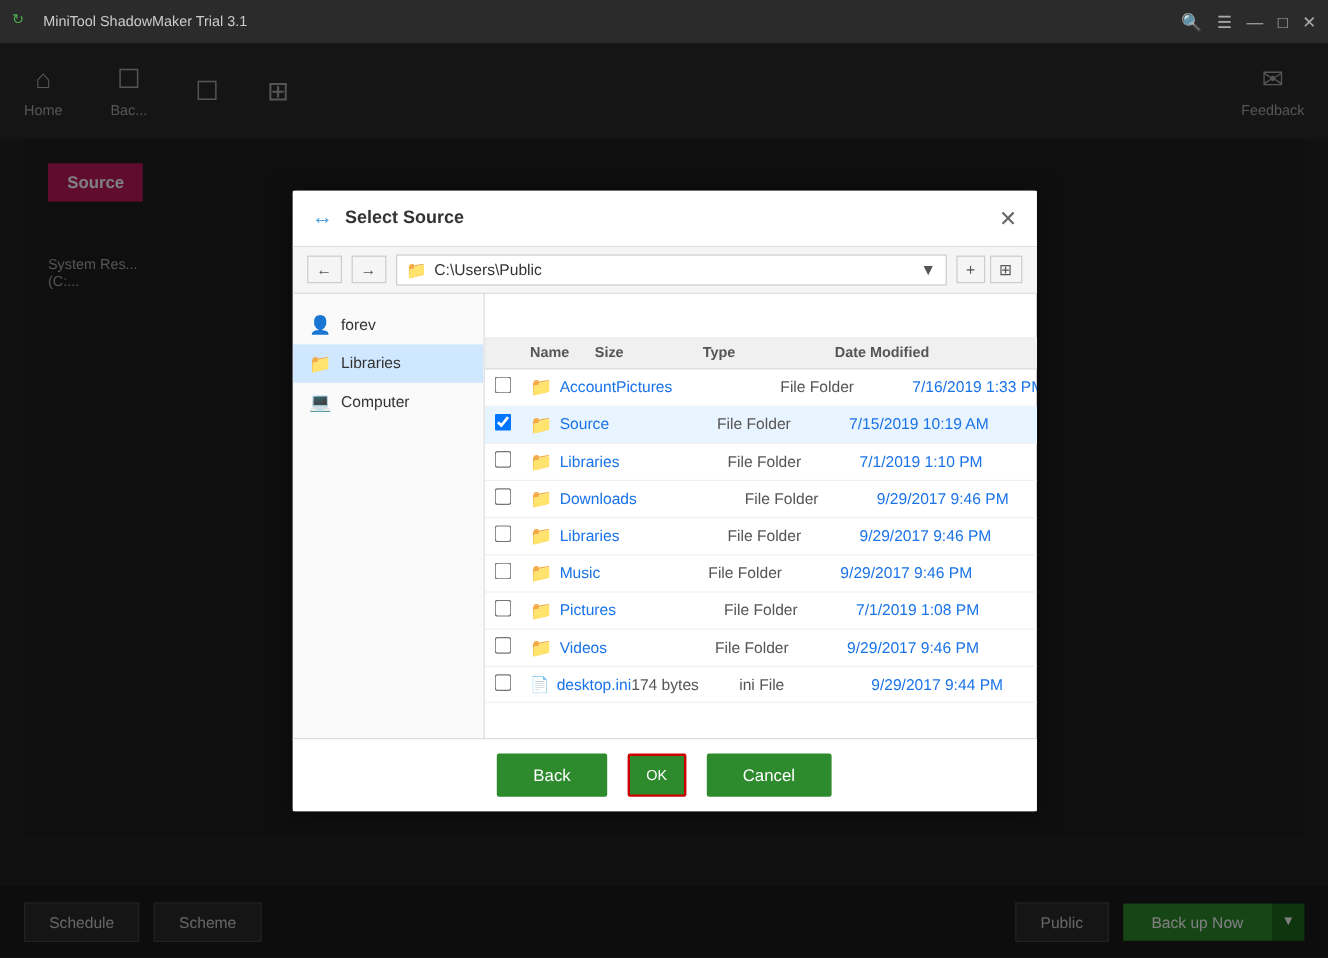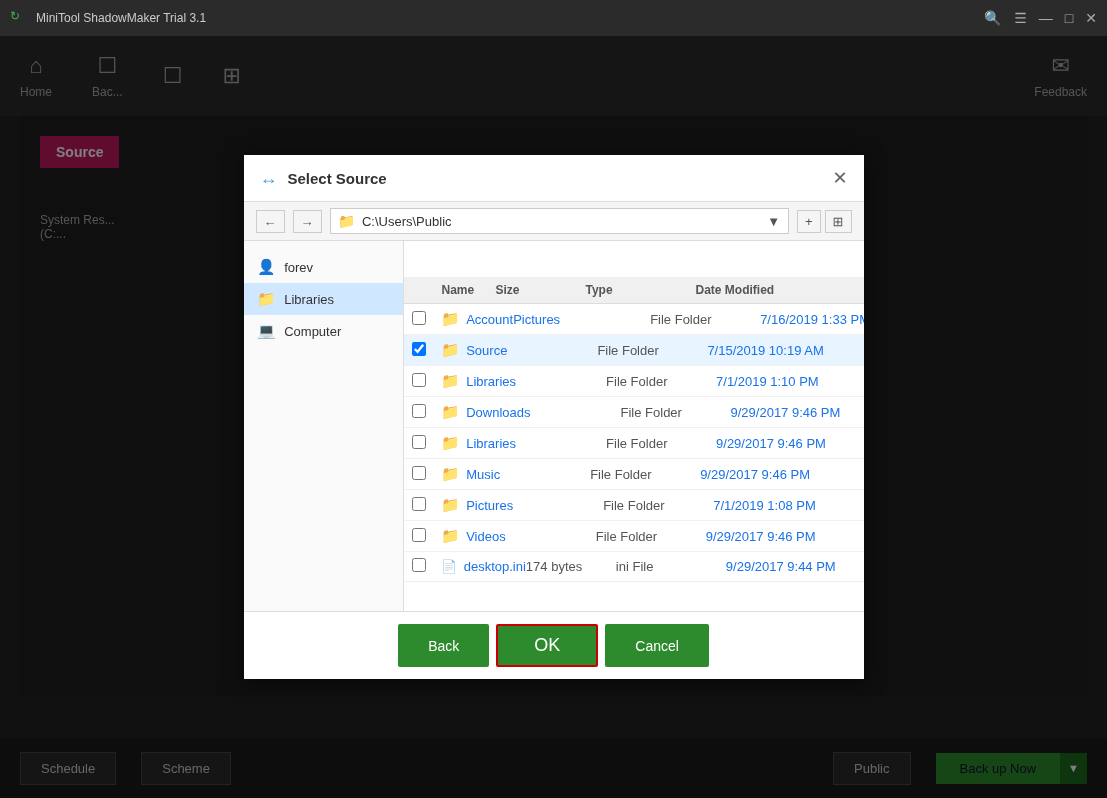--- a/index.html
+++ b/index.html
@@ -97,34 +97,34 @@
     .bottom-bar {
       position: absolute;
       bottom: 0;
       left: 0;
       right: 0;
       height: 60px;
       background: #1a1a1a;
       display: flex;
       align-items: center;
       padding: 0 20px;
-      gap: 25px;
+      gap: 12px;
     }
     .btn-dark {
       background: #2b2b2b;
       border: 1px solid #444;
       color: #ccc;
       padding: 8px 20px;
       cursor: pointer;
       font-size: 13px;
     }
     .btn-green {
       background: #2d8a2d;
       border: none;
-      color: #0f172a;
+      color: #ffffff;
       padding: 8px 24px;
       cursor: pointer;
       font-size: 13px;
     }
     .split-arrow {
       background: #1f6b1f;
       border: none;
       color: white;
       padding: 8px 8px;
       cursor: pointer;
@@ -285,38 +285,38 @@
       height: 14px;
       cursor: pointer;
     }
 
     
     .modal-footer {
       border-top: 1px solid #ddd;
       padding: 12px 16px;
       display: flex;
       justify-content: center;
-      gap: 7px;
+      gap: 17px;
       background: #fff;
     }
     .footer-btn-back {
       background: #2d8a2d;
       color: white;
       border: none;
       padding: 9px 30px;
       font-size: 14px;
       cursor: pointer;
       border-radius: 2px;
     }
     .footer-btn-ok {
       background: #2d8a2d;
       color: white;
       border: 2px solid #cc0000;
-      padding: 9px 36px;
-      font-size: 18px;
+      padding: 9px 14px;
+      font-size: 12px;
       cursor: pointer;
       border-radius: 2px;
     }
     .footer-btn-cancel {
       background: #2d8a2d;
       color: #ffffff;
       border: none;
       padding: 9px 30px;
       font-size: 14px;
       cursor: pointer;

